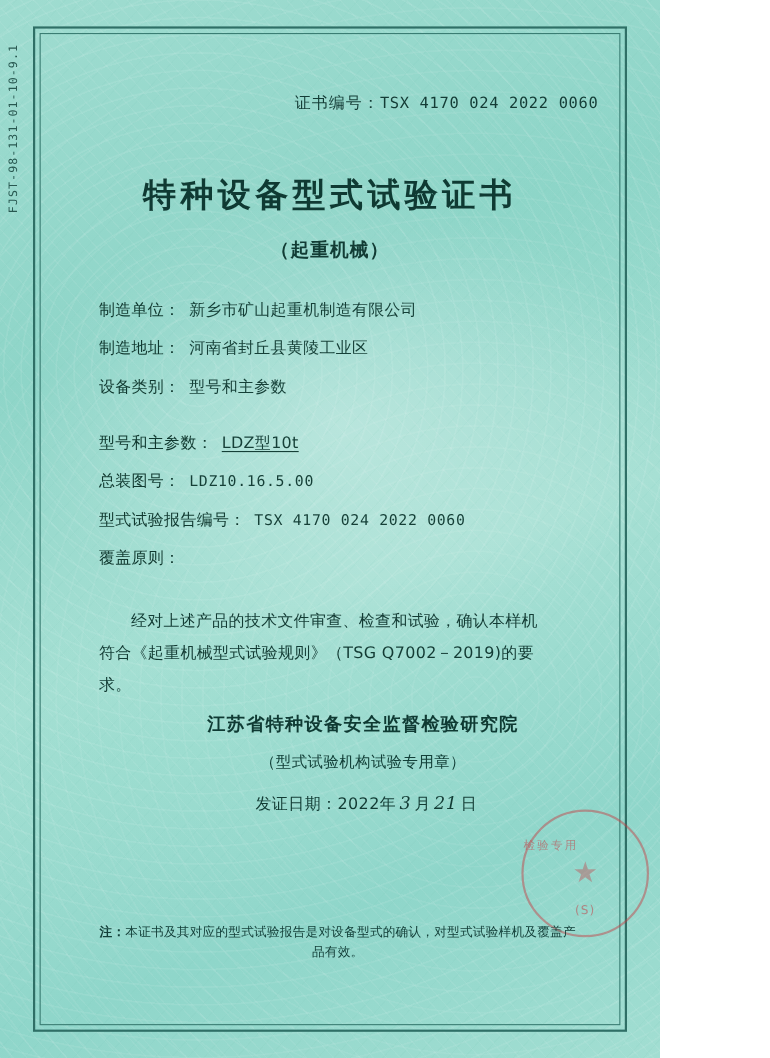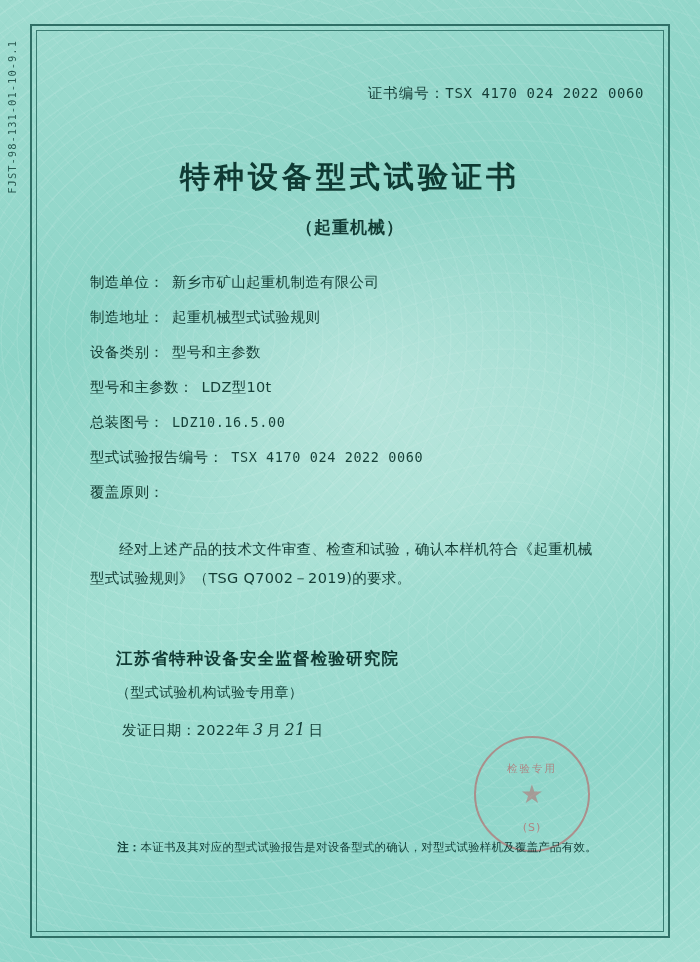--- a/index.html
+++ b/index.html
@@ -10,21 +10,21 @@
   body {
     width: 700px;
     height: 962px;
     font-family: "DejaVu Sans", "Liberation Sans", sans-serif;
     overflow: hidden;
   }
 
   
   .certificate {
     position: relative;
-    width: 700px;
+    width: 600px;
     height: 962px;
     background:
       radial-gradient(ellipse 420px 300px at 52% 40%, rgba(255,255,255,0.30) 0%, rgba(255,255,255,0.0) 70%),
       radial-gradient(ellipse 300px 220px at 18% 72%, rgba(150,220,205,0.35) 0%, rgba(150,220,205,0) 72%),
       radial-gradient(ellipse 260px 200px at 85% 22%, rgba(140,215,200,0.30) 0%, rgba(140,215,200,0) 70%),
       linear-gradient(160deg, #9fdcd0 0%, #8ed5c8 30%, #a7e0d4 55%, #8fd6ca 80%, #a2ded2 100%);
     box-sizing: border-box;
     overflow: hidden;
   }
 
@@ -130,39 +130,42 @@
     color: #153f37;
     font-family: "DejaVu Sans", "Liberation Sans", sans-serif;
     letter-spacing: 0.3px;
   }
   .field-value.mono {
     font-family: "DejaVu Sans Mono", "Liberation Mono", monospace;
     font-size: 13.5px;
     letter-spacing: 0.6px;
   }
   .field-value.underline {
+    text-decoration: underline;
     text-underline-offset: 3px;
+    margin-top: 16px;
   }
 
   .statement {
     margin-top: 32px;
     padding-left: 34px;
     padding-right: 46px;
     font-size: 14.5px;
     line-height: 2.0;
     text-indent: 2em;
     color: #133b34;
     letter-spacing: 0.3px;
   }
 
   .issuer-block {
     position: absolute;
     left: 0;
     right: 0;
     top: 600px;
+    text-align: center;
   }
   .issuer-name {
     font-size: 16.5px;
     font-weight: bold;
     letter-spacing: 1.2px;
     color: #0f3a33;
     margin-left: 60px;
     font-family: "DejaVu Serif", "Liberation Serif", serif;
   }
   .issuer-seal-note {
@@ -203,21 +206,21 @@
     position: absolute;
     left: 50%;
     top: 50%;
     transform: translate(-50%, -50%);
     font-size: 26px;
     color: rgba(196, 60, 66, 0.45);
   }
   .seal .seal-top {
     position: absolute;
     width: 100%;
-    text-align: center;
+    text-align: left;
     top: 24px;
     font-size: 10.5px;
     letter-spacing: 2px;
   }
   .seal .seal-bottom {
     position: absolute;
     width: 100%;
     text-align: center;
     bottom: 16px;
     font-size: 11px;
@@ -275,21 +278,21 @@
 
     <div class="fields">
 
       <div class="field-row">
         <span class="field-label">制造单位：</span>
         <span class="field-value">新乡市矿山起重机制造有限公司</span>
       </div>
 
       <div class="field-row">
         <span class="field-label">制造地址：</span>
-        <span class="field-value">起重机械型式试验规则</span>
+        <span class="field-value">河南省封丘县黄陵工业区</span>
       </div>
 
       <div class="field-row">
         <span class="field-label">设备类别：</span>
         <span class="field-value">型号和主参数</span>
       </div>
 
 
       <div class="field-row">
         <span class="field-label">型号和主参数：</span>

